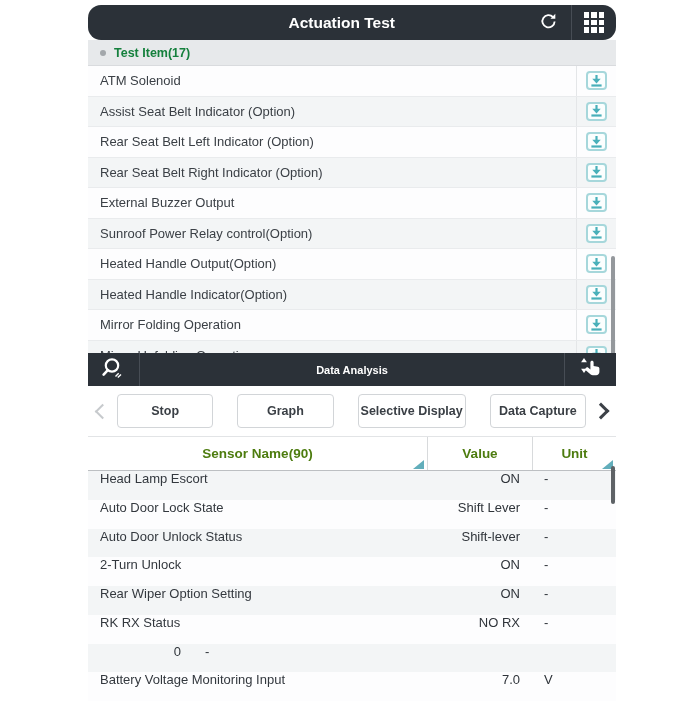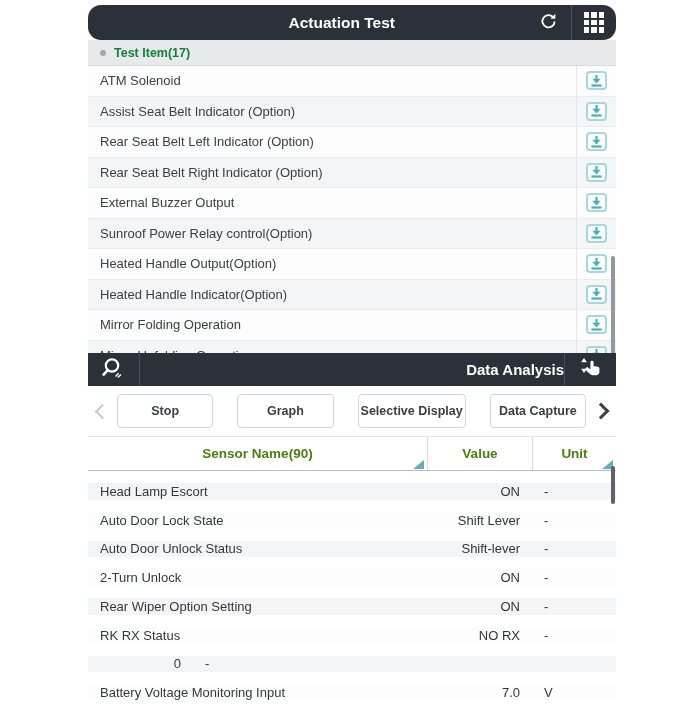--- a/index.html
+++ b/index.html
@@ -32,38 +32,38 @@
   .trow:first-of-type{height:21px;overflow:hidden;}
   .trow:first-of-type .trow-label, .trow:first-of-type .trow-iconcell{transform:translateY(-7px);}
   .trow-label{flex:1;font-size:13px;color:#3b4046;padding-left:12px;white-space:nowrap;overflow:hidden;}
   .trow-iconcell{flex:0 0 39px;height:100%;display:flex;align-items:center;justify-content:center;border-left:1px solid #e4e6e8;}
   .dl-icon{width:17px;height:15px;border:2px solid #a6d7db;border-radius:4px;background:#fbfefe;display:flex;align-items:center;justify-content:center;cursor:pointer;}
   .scroll-thumb{position:absolute;right:1px;width:4px;border-radius:2px;}
   .list-thumb{top:190px;height:157px;background:#94989c;}
 
   
   .dabar{height:33px;}
-  .dabar-title{flex:1;text-align:right;font-size:15px;font-weight:700;}
+  .dabar-title{flex:1;text-align:center;font-size:11px;font-weight:700;}
 
   
   .btnrow{height:50px;display:flex;align-items:center;padding:0 7px;gap:9px;flex:0 0 auto;background:#fff;}
   .chev{width:9px;height:9px;flex:0 0 auto;}
   .chev-left{border-left:2.5px solid #c7cacd;border-bottom:2.5px solid #c7cacd;transform:rotate(45deg);margin-left:2px;}
   .chev-right{border-left:3px solid #3c4147;border-bottom:3px solid #3c4147;transform:rotate(-135deg);margin-right:2px;}
   .abtn{flex:1;height:34px;background:#fff;border:1px solid #d2d5d8;border-radius:4px;font-family:inherit;font-size:12.5px;font-weight:700;color:#3a3f45;cursor:pointer;white-space:nowrap;padding:0 2px;}
 
   
   .thead{height:33px;display:flex;border-top:1px solid #e2e4e6;border-bottom:1px solid #bcbfc2;flex:0 0 auto;background:#fff;}
   .th{position:relative;display:flex;align-items:center;justify-content:center;font-size:13.5px;font-weight:700;color:#4d7c0f;}
   .th-name{flex:0 0 339px;border-right:1px solid #d8dadc;}
   .th-value{flex:0 0 104px;border-right:1px solid #d8dadc;}
   .th-unit{flex:1;}
   .sort-tri{position:absolute;right:3px;bottom:1px;width:0;height:0;border-left:11px solid transparent;border-bottom:9px solid #62aebb;}
   .tbody{flex:1;display:flex;flex-direction:column;position:relative;}
-  .drow{flex:1;display:flex;align-items:center;background:#fdfdfe;margin-top:12px;}
+  .drow{flex:1;display:flex;background:#fdfdfe;}
   .drow:nth-of-type(even){background:#f3f5f6;}
   .drow-name{flex:0 0 339px;font-size:13px;color:#33383e;padding-left:12px;box-sizing:border-box;}
   .drow-value{flex:0 0 104px;font-size:13px;color:#2f343a;text-align:right;padding-right:11px;box-sizing:border-box;}
   .drow-unit{flex:1;font-size:13px;color:#2f343a;padding-left:13px;box-sizing:border-box;}
   .table-thumb{top:-5px;height:38px;background:#5e6266;}
 </style>
 </head>
 <body>
 
 <div class="app">

